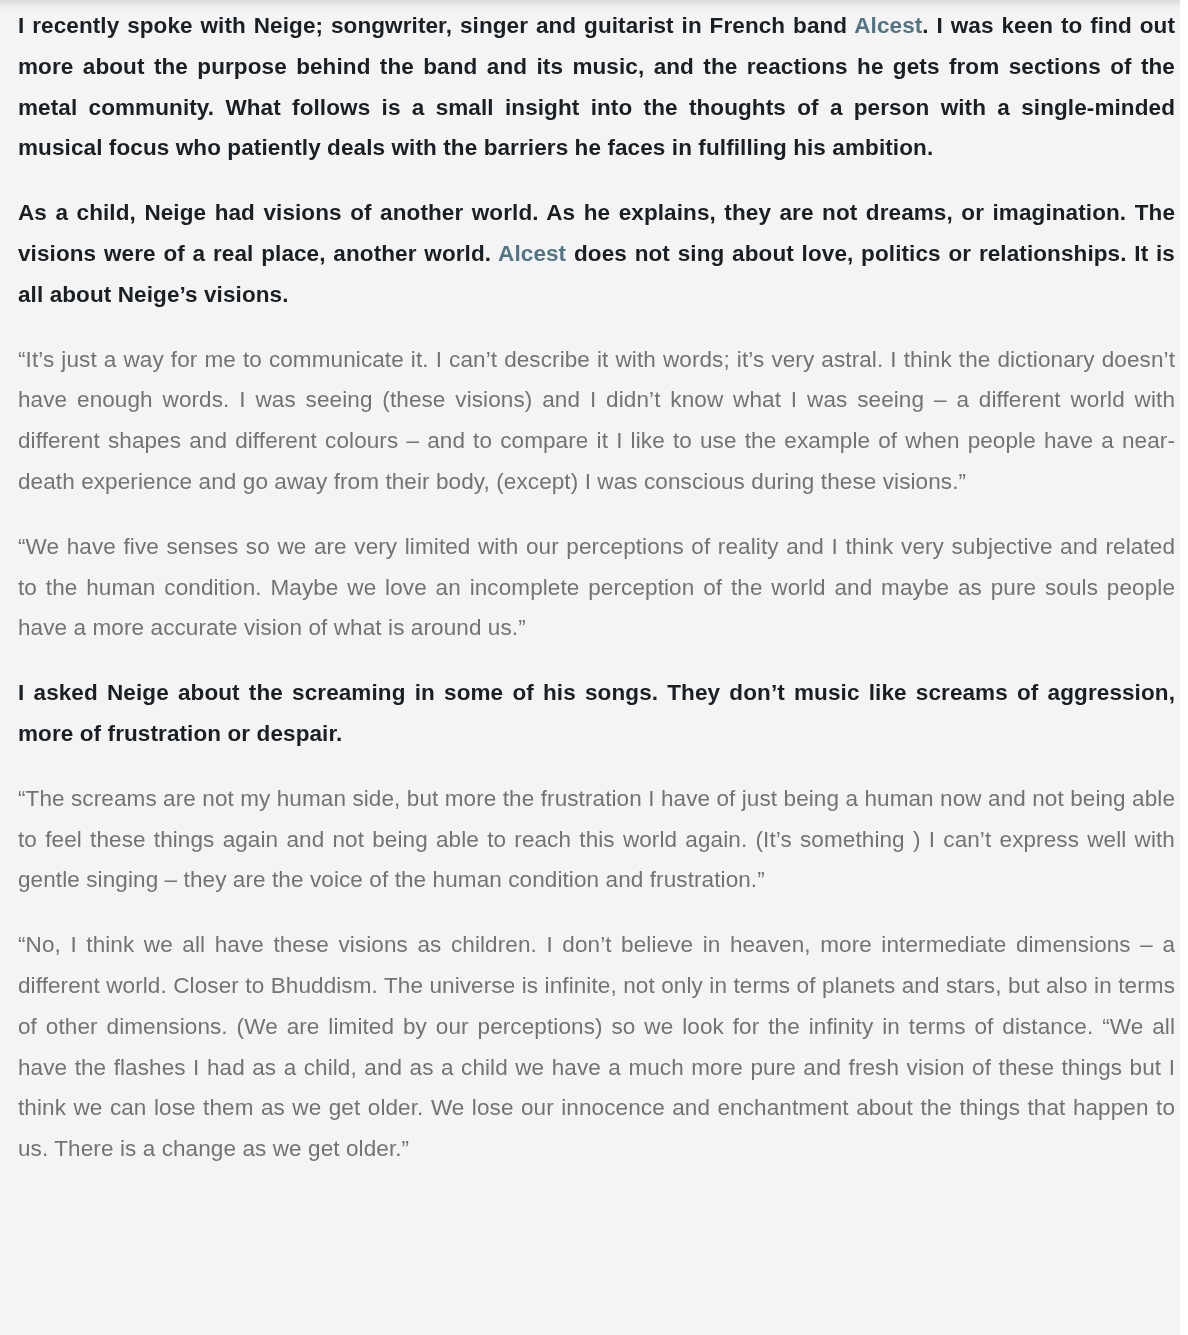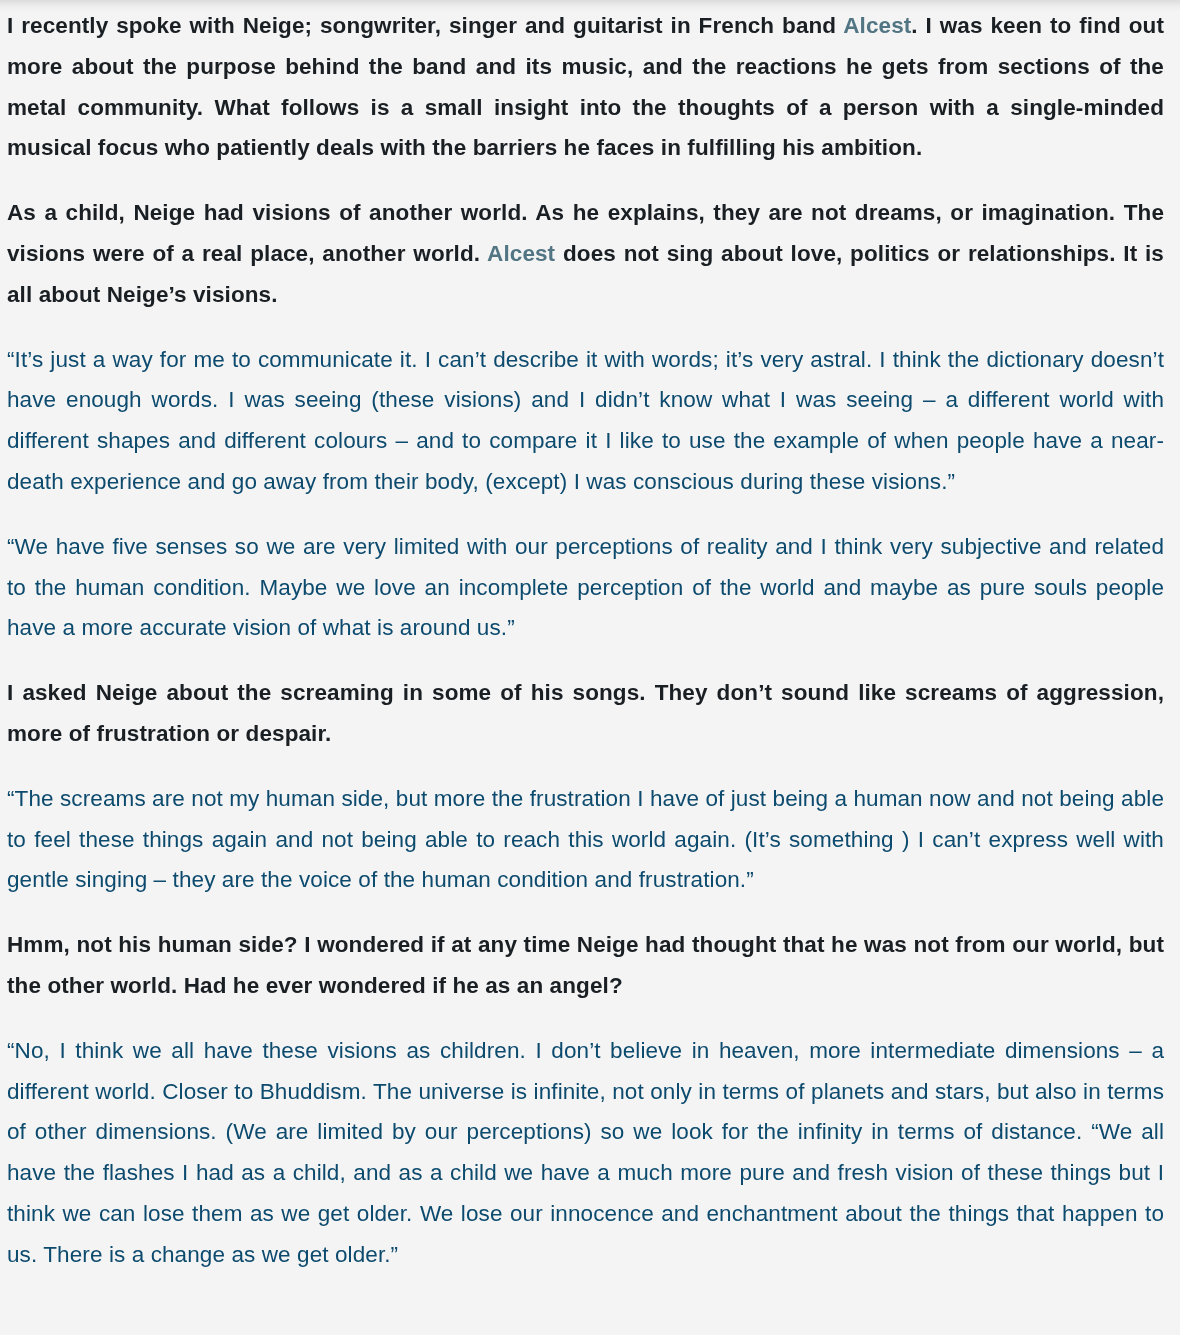--- a/index.html
+++ b/index.html
@@ -25,37 +25,37 @@
   }
   .right-gutter {
     position: absolute;
     top: 0; right: 0;
     width: 8px;
     height: 1335px;
     background: #ffffff;
   }
   .article {
     position: absolute;
-    left: 7px;
+    left: 18px;
     top: 6px;
     width: 1157px;
   }
   .article p {
     margin: 0 0 24px 0;
     font-size: 22.5px;
     line-height: 40.8px;
     text-align: justify;
     letter-spacing: 0.1px;
   }
   .article p.bold {
     font-weight: bold;
   }
   .article p.regular {
     font-weight: normal;
-    color: #0c4a6e;
+    color: #737373;
   }
   .article a {
     color: #527584;
     text-decoration: none;
     font-weight: inherit;
   }
 </style>
 </head>
 <body>
 
@@ -65,21 +65,20 @@
 <article class="article">
 
   <p class="bold"><span>I recently spoke with Neige; songwriter, singer and guitarist in French band </span><a href="#">Alcest</a><span>. I was keen to find out more about the purpose behind the band and its music, and the reactions he gets from sections of the metal community. What follows is a small insight into the thoughts of a person with a single-minded musical focus who patiently deals with the barriers he faces in fulfilling his ambition.</span></p>
 
   <p class="bold"><span>As a child, Neige had visions of another world. As he explains, they are not dreams, or imagination. The visions were of a real place, another world. </span><a href="#">Alcest</a><span> does not sing about love, politics or relationships. It is all about Neige’s visions.</span></p>
 
   <p class="regular">“It’s just a way for me to communicate it. I can’t describe it with words; it’s very astral. I think the dictionary doesn’t have enough words. I was seeing (these visions) and I didn’t know what I was seeing – a different world with different shapes and different colours – and to compare it I like to use the example of when people have a near-death experience and go away from their body, (except) I was conscious during these visions.”</p>
 
   <p class="regular">“We have five senses so we are very limited with our perceptions of reality and I think very subjective and related to the human condition. Maybe we love an incomplete perception of the world and maybe as pure souls people have a more accurate vision of what is around us.”</p>
 
-  <p class="bold">I asked Neige about the screaming in some of his songs. They don’t sound like screams of aggression, more of frustration or despair.</p>
+  <p class="bold">I asked Neige about the screaming in some of his songs. They don’t music like screams of aggression, more of frustration or despair.</p>
 
   <p class="regular">“The screams are not my human side, but more the frustration I have of just being a human now and not being able to feel these things again and not being able to reach this world again. (It’s something ) I can’t express well with gentle singing – they are the voice of the human condition and frustration.”</p>
 
-  <p class="bold">Hmm, not his human side? I wondered if at any time Neige had thought that he was not from our world, but the other world. Had he ever wondered if he as an angel?</p>
 
   <p class="regular">“No, I think we all have these visions as children. I don’t believe in heaven, more intermediate dimensions – a different world. Closer to Bhuddism. The universe is infinite, not only in terms of planets and stars, but also in terms of other dimensions. (We are limited by our perceptions) so we look for the infinity in terms of distance. “We all have the flashes I had as a child, and as a child we have a much more pure and fresh vision of these things but I think we can lose them as we get older. We lose our innocence and enchantment about the things that happen to us. There is a change as we get older.”</p>
 
 </article>
 
 </body></html>

